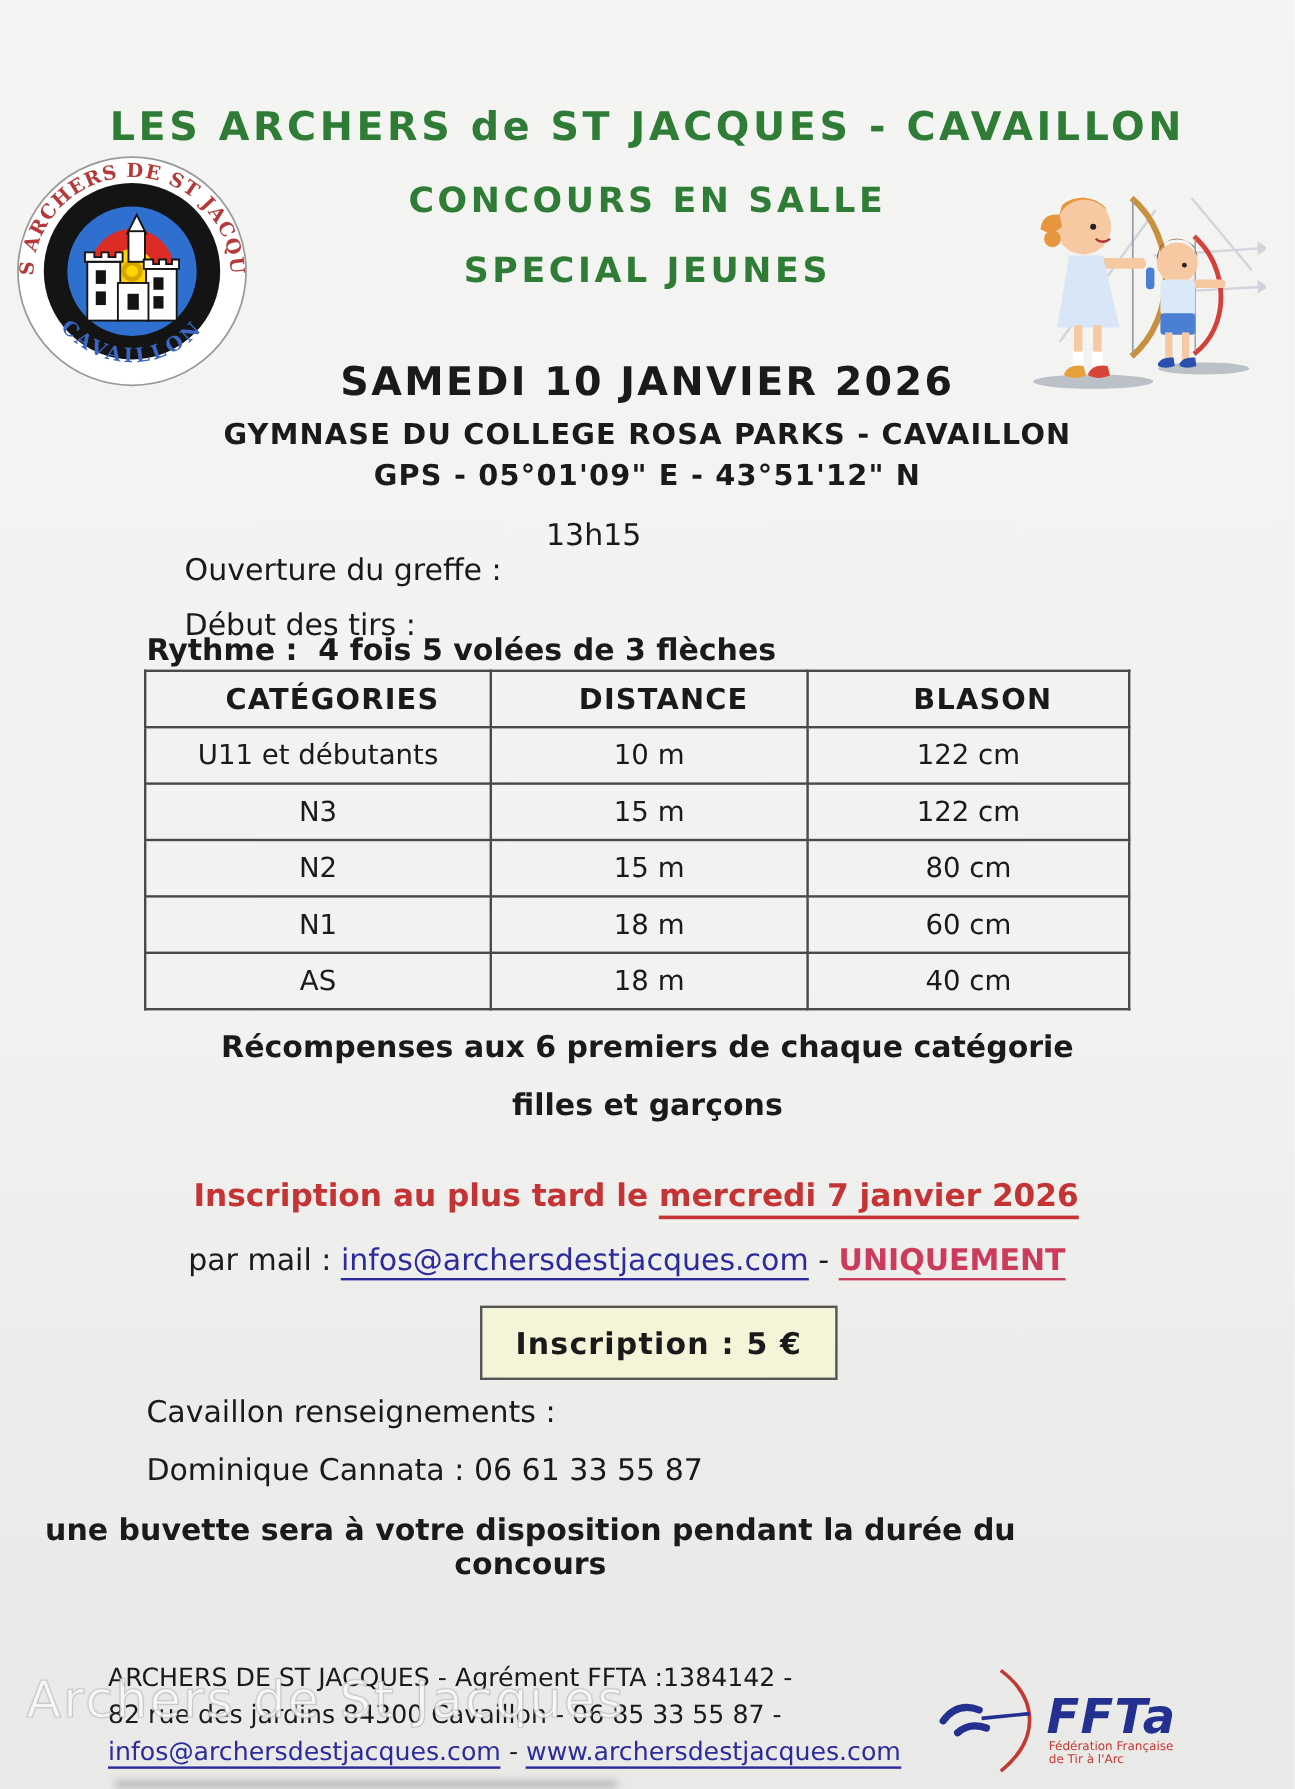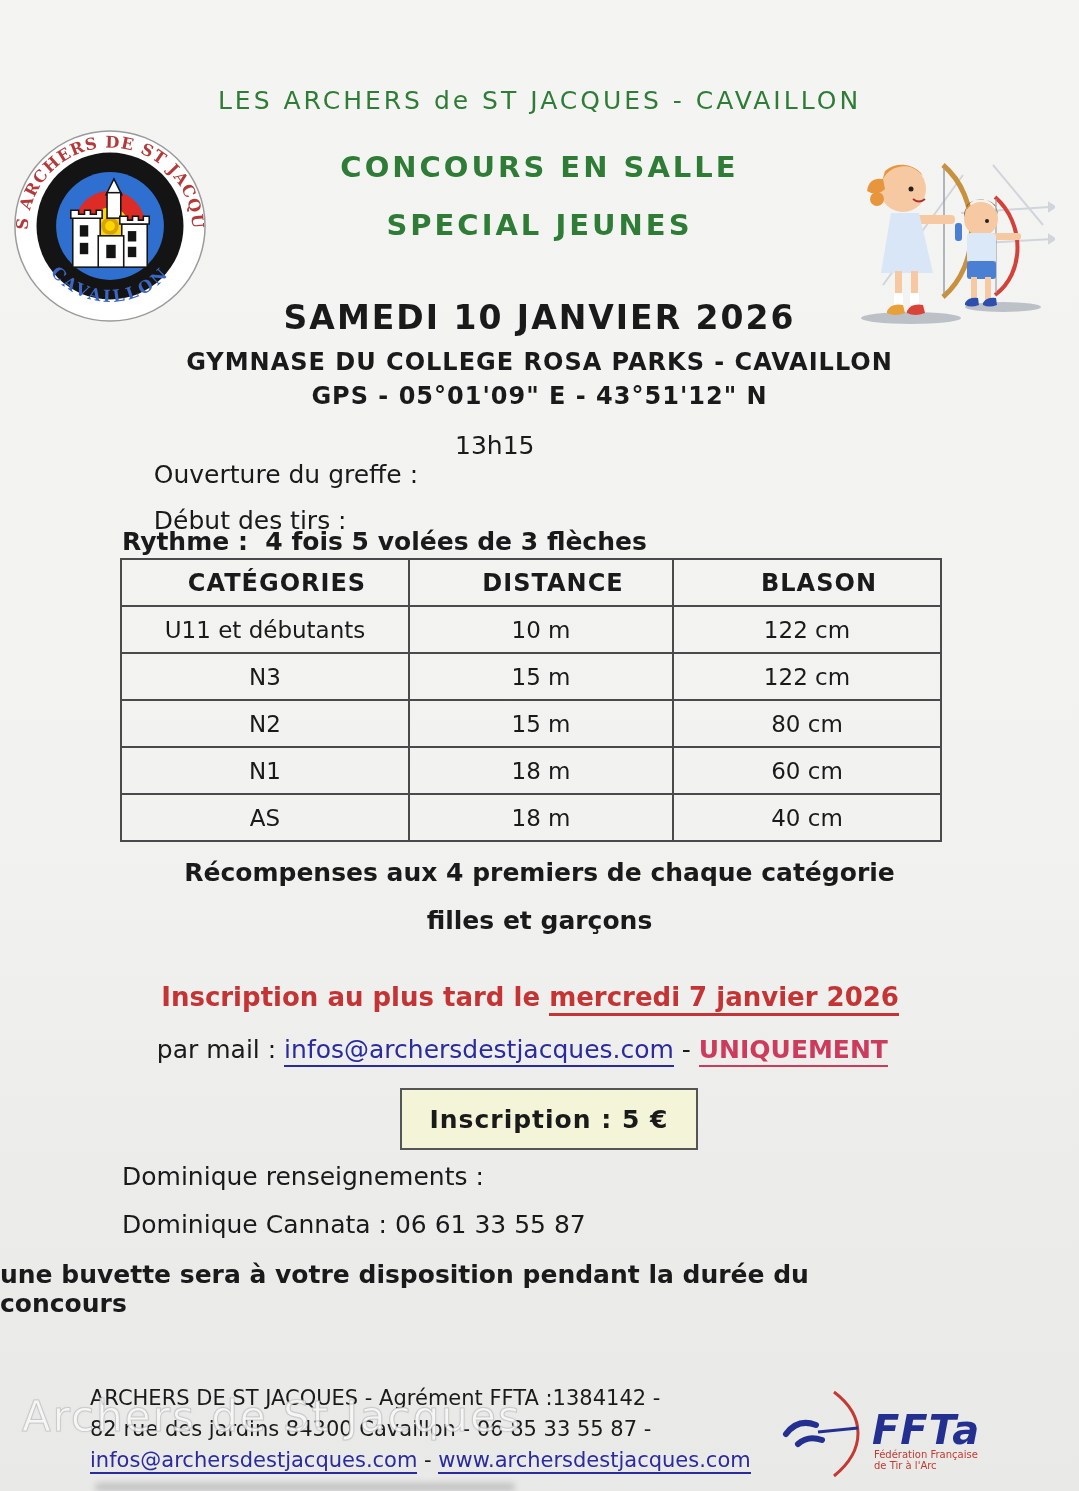--- a/index.html
+++ b/index.html
@@ -7,21 +7,21 @@
     position:relative;
     width:1079px;height:1491px;
     background:linear-gradient(180deg,#f4f4f2 0%,#f2f2f0 55%,#ececea 78%,#e9e9e7 100%);
     font-family:"DejaVu Sans", sans-serif;
     color:#1a1a1a;
     overflow:hidden;
   }
   .abs{position:absolute;}
   .centered{left:0;width:1079px;text-align:center;}
   .green{color:#2e7c36;}
-  .title1{top:86px;font-size:25px;font-weight:normal;letter-spacing:3px;}
+  .title1{top:86px;font-size:33px;font-weight:bold;letter-spacing:3px;}
   .title2{top:150px;font-size:29px;font-weight:bold;letter-spacing:3px;}
   .title3{top:208px;font-size:29px;font-weight:bold;letter-spacing:3px;}
   .date-line{top:298px;font-size:33px;font-weight:bold;letter-spacing:2px;}
   .venue-line{top:348px;font-size:24px;font-weight:bold;letter-spacing:1px;}
   .gps-line{top:382px;font-size:24px;font-weight:bold;letter-spacing:1px;}
   .sched-row{left:122px;width:830px;font-size:25px;white-space:pre-wrap;}
   .sched-row .val{position:absolute;left:333px;top:0;white-space:pre-wrap;}
   .row-greffe{top:431px;}
   .row-tirs{top:477px;}
   .rythme{left:122px;top:527px;font-size:25px;font-weight:bold;white-space:pre-wrap;}
@@ -44,21 +44,21 @@
   .mail-link{color:#2b2b9e;border-bottom:2px solid #2b2b9e;padding-bottom:1px;text-decoration:none;}
   .uniq{color:#cc3a5c;font-weight:bold;border-bottom:2px solid #cc3a5c;padding-bottom:1px;}
   .fee-box{
     left:400px;top:1088px;width:294px;height:58px;
     background:#f4f4d8;border:2px solid #555;
     display:flex;align-items:center;justify-content:center;
     font-size:25px;font-weight:bold;letter-spacing:1px;
   }
   .contacts-h{left:122px;top:1162px;font-size:25px;}
   .contacts-p{left:122px;top:1210px;font-size:25px;}
-  .buvette{left:0;width:884px;top:1260px;font-size:25px;font-weight:bold;}
+  .buvette{left:0;width:884px;top:1260px;text-align:center;font-size:25px;font-weight:bold;}
   .footer{left:90px;top:1383px;font-size:21px;line-height:31px;z-index:2;}
   .footer a{color:#2b2b9e;border-bottom:2px solid #2b2b9e;text-decoration:none;padding-bottom:0px;}
   .watermark{
     left:22px;top:1392px;width:1010px;
     font-size:42px;letter-spacing:2px;
     color:rgba(255,255,255,0.8);
     -webkit-text-stroke:1px rgba(175,175,175,0.55);
     text-shadow:0 0 2px rgba(160,160,160,0.35);
     z-index:3;pointer-events:none;white-space:nowrap;
   }
@@ -217,32 +217,32 @@
         <td>60 cm</td>
       </tr>
       <tr>
         <td>AS</td>
         <td>18 m</td>
         <td>40 cm</td>
       </tr>
     </tbody>
   </table>
 
-  <div class="abs centered rewards1">Récompenses aux 4 premiers de chaque catégorie</div>
+  <div class="abs centered rewards1">Récompenses aux 6 premiers de chaque catégorie</div>
   <div class="abs centered rewards2">filles et garçons</div>
 
   <div class="abs red-line">
     <span>Inscription au plus tard le </span><span class="udate">mercredi 7 janvier 2026</span>
   </div>
   <div class="abs mail-line">
     <span>par mail : </span><a class="mail-link" href="#">infos@archersdestjacques.com</a><span> - </span><span class="uniq">UNIQUEMENT</span>
   </div>
   <div class="abs fee-box">Inscription : 5 €</div>
 
-  <div class="abs contacts-h">Dominique renseignements :</div>
+  <div class="abs contacts-h">Cavaillon renseignements :</div>
   <div class="abs contacts-p">Dominique Cannata : 06 61 33 55 87</div>
   <div class="abs buvette">une buvette sera à votre disposition pendant la durée du concours</div>
 
   <div class="abs footer">
     <div>ARCHERS DE ST JACQUES - Agrément FFTA :1384142 -</div>
     <div>82 rue des jardins 84300 Cavaillon - 06 85 33 55 87 -</div>
     <div><a href="#">infos@archersdestjacques.com</a><span> - </span><a href="#">www.archersdestjacques.com</a></div>
   </div>
 
   <div class="abs watermark">Archers de St Jacques</div>

